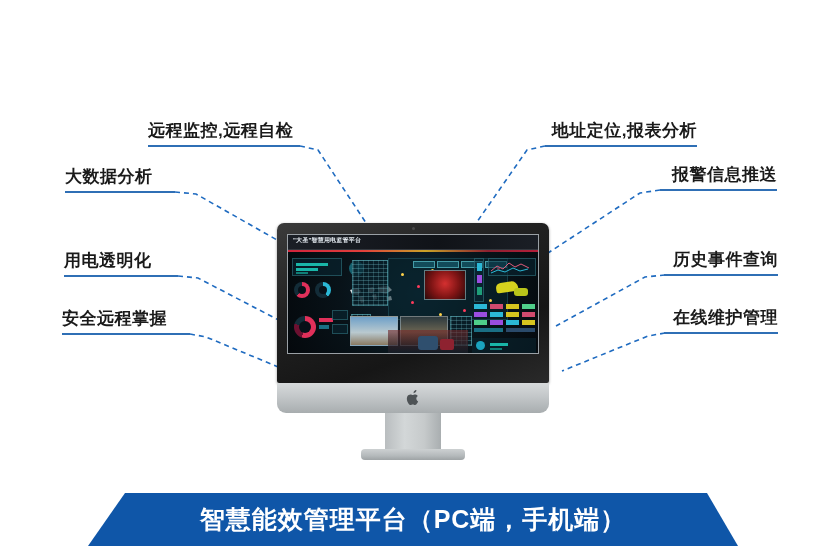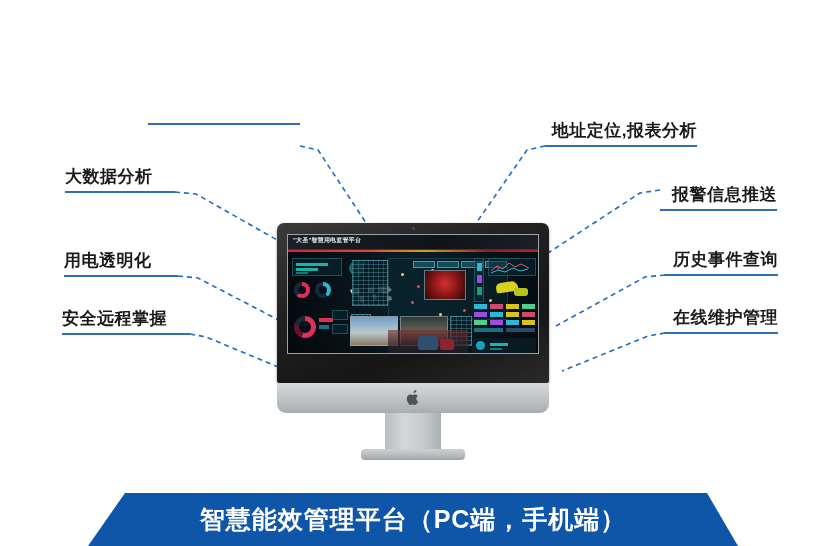--- a/index.html
+++ b/index.html
@@ -245,20 +245,21 @@
     <path d="M545,146 L527,150 L470,232" stroke="#1f6bc0" stroke-width="1.6" fill="none" stroke-dasharray="5,4"></path>
 
     <path d="M660,190 L640,193 L548,253" stroke="#1f6bc0" stroke-width="1.6" fill="none" stroke-dasharray="5,4"></path>
 
     <path d="M665,275 L645,277 L556,326" stroke="#1f6bc0" stroke-width="1.6" fill="none" stroke-dasharray="5,4"></path>
 
     <path d="M665,333 L648,336 L562,371" stroke="#1f6bc0" stroke-width="1.6" fill="none" stroke-dasharray="5,4"></path>
   </svg>
 
   <div class="feature" style="left:148px; top:120px;">
+    <span class="flabel">远程监控,远程自检</span>
     <span class="fline" style="width:152px;"></span>
   </div>
 
   <div class="feature" style="left:64px; top:250px;">
     <span class="flabel">用电透明化</span>
     <span class="fline" style="width:114px;"></span>
   </div>
 
   <div class="feature" style="left:65px; top:166px;">
     <span class="flabel">大数据分析</span>
@@ -268,21 +269,21 @@
   <div class="feature right" style="left:545px; top:120px;">
     <span class="flabel">地址定位,报表分析</span>
     <span class="fline" style="width:152px;"></span>
   </div>
 
   <div class="feature" style="left:62px; top:308px;">
     <span class="flabel">安全远程掌握</span>
     <span class="fline" style="width:128px;"></span>
   </div>
 
-  <div class="feature right" style="left:660px; top:164px;margin-top:20px;">
+  <div class="feature right" style="left:660px; top:164px;">
     <span class="flabel">报警信息推送</span>
     <span class="fline" style="width:117px;"></span>
   </div>
 
   <div class="feature right" style="left:664px; top:307px;">
     <span class="flabel">在线维护管理</span>
     <span class="fline" style="width:114px;"></span>
   </div>
 
   <div class="feature right" style="left:664px; top:249px;">

